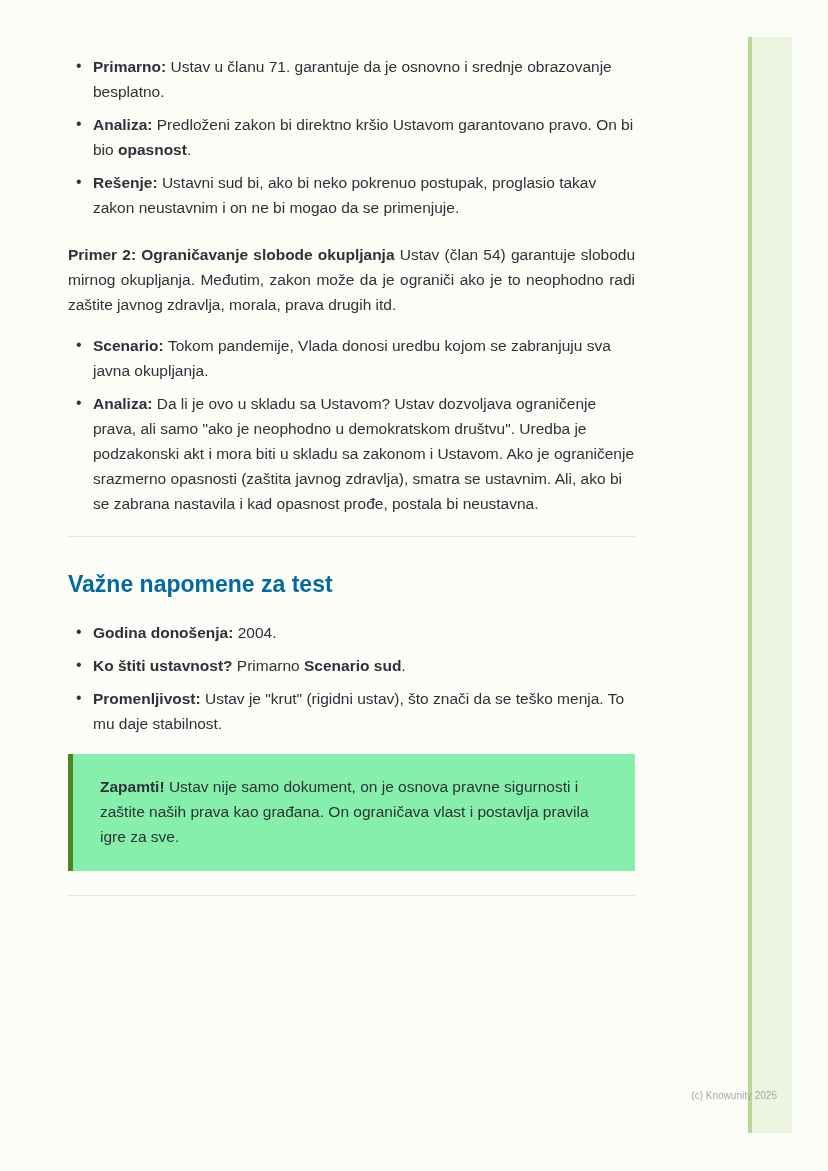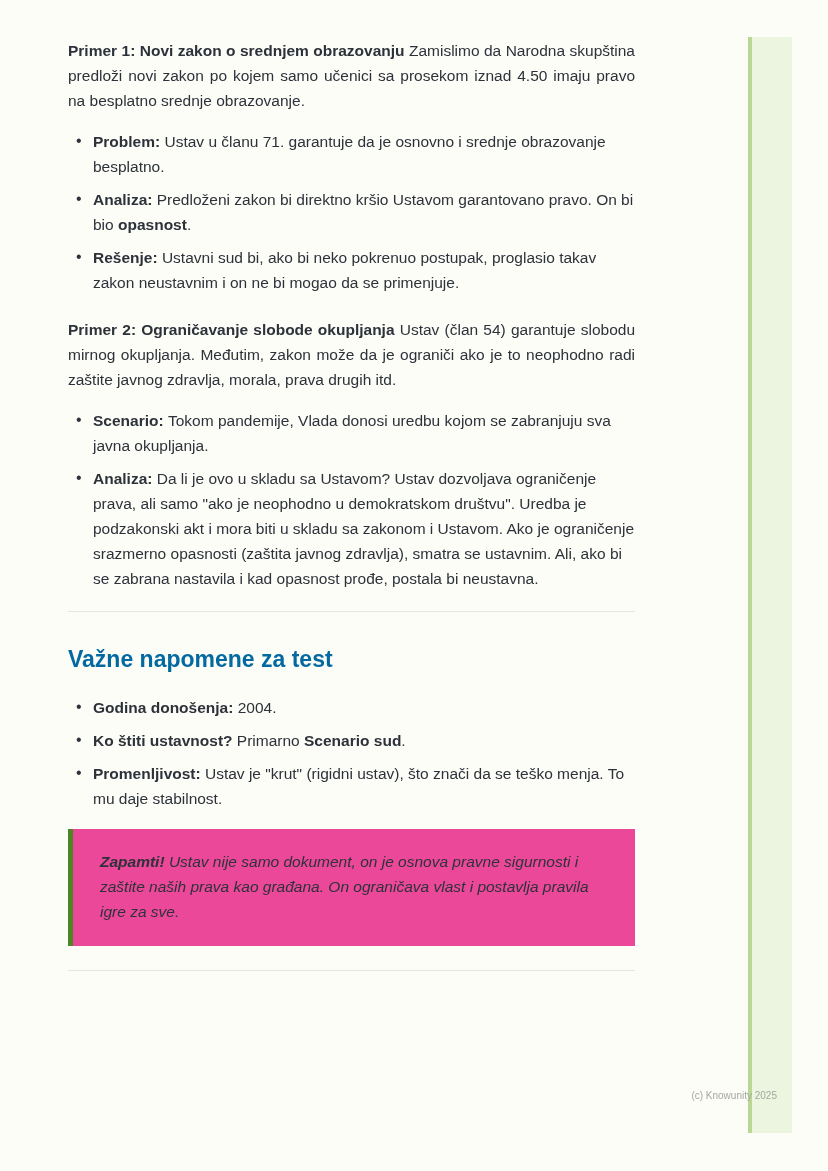--- a/index.html
+++ b/index.html
@@ -52,24 +52,23 @@
   .section-heading {
     margin: 33px 0 0;
     font-size: 23px;
     line-height: 28px;
     font-weight: bold;
     color: #0369a1;
   }
   .notes-list { margin-top: 22px; }
   .callout {
     margin-top: 18px;
-    background: #ec4899;
+    background: #86efac;
     border-left: 5px solid #4d8723;
     padding: 20px 28px 22px 27px;
-    font-style: italic;
   }
   .callout-text {
     margin: 0;
     font-size: 15.5px;
     line-height: 25px;
   }
   .footer-divider { margin-top: 24px; }
   .edge-strip {
     position: absolute;
     left: 748px; top: 37px;
@@ -100,24 +99,23 @@
 </head>
 <body>
 
 <div class="edge-strip">
   <div class="edge-line"></div>
   <div class="edge-band"></div>
 </div>
 
 <main class="content">
 
-  <p class="para"><strong>Primer 1: Novi zakon o srednjem obrazovanju </strong><span>Zamislimo da Narodna skupština predloži novi zakon po kojem samo učenici sa prosekom iznad 4.50 imaju pravo na besplatno srednje obrazovanje.</span></p>
 
   <ul class="bullets">
-      <li><strong>Problem: </strong><span>Ustav u članu 71. garantuje da je osnovno i srednje obrazovanje besplatno.</span></li>
+      <li><strong>Primarno: </strong><span>Ustav u članu 71. garantuje da je osnovno i srednje obrazovanje besplatno.</span></li>
       <li><strong>Analiza: </strong><span>Predloženi zakon bi direktno kršio Ustavom garantovano pravo. On bi bio </span><strong>opasnost</strong><span>.</span></li>
       <li><strong>Rešenje: </strong><span>Ustavni sud bi, ako bi neko pokrenuo postupak, proglasio takav zakon neustavnim i on ne bi mogao da se primenjuje.</span></li>
     </ul>
 
   <p class="para"><strong>Primer 2: Ograničavanje slobode okupljanja </strong><span>Ustav (član 54) garantuje slobodu mirnog okupljanja. Međutim, zakon može da je ograniči ako je to neophodno radi zaštite javnog zdravlja, morala, prava drugih itd.</span></p>
 
   <ul class="bullets">
       <li><strong>Scenario: </strong><span>Tokom pandemije, Vlada donosi uredbu kojom se zabranjuju sva javna okupljanja.</span></li>
       <li><strong>Analiza: </strong><span>Da li je ovo u skladu sa Ustavom? Ustav dozvoljava ograničenje prava, ali samo "ako je neophodno u demokratskom društvu". Uredba je podzakonski akt i mora biti u skladu sa zakonom i Ustavom. Ako je ograničenje srazmerno opasnosti (zaštita javnog zdravlja), smatra se ustavnim. Ali, ako bi se zabrana nastavila i kad opasnost prođe, postala bi neustavna.</span></li>
     </ul>

